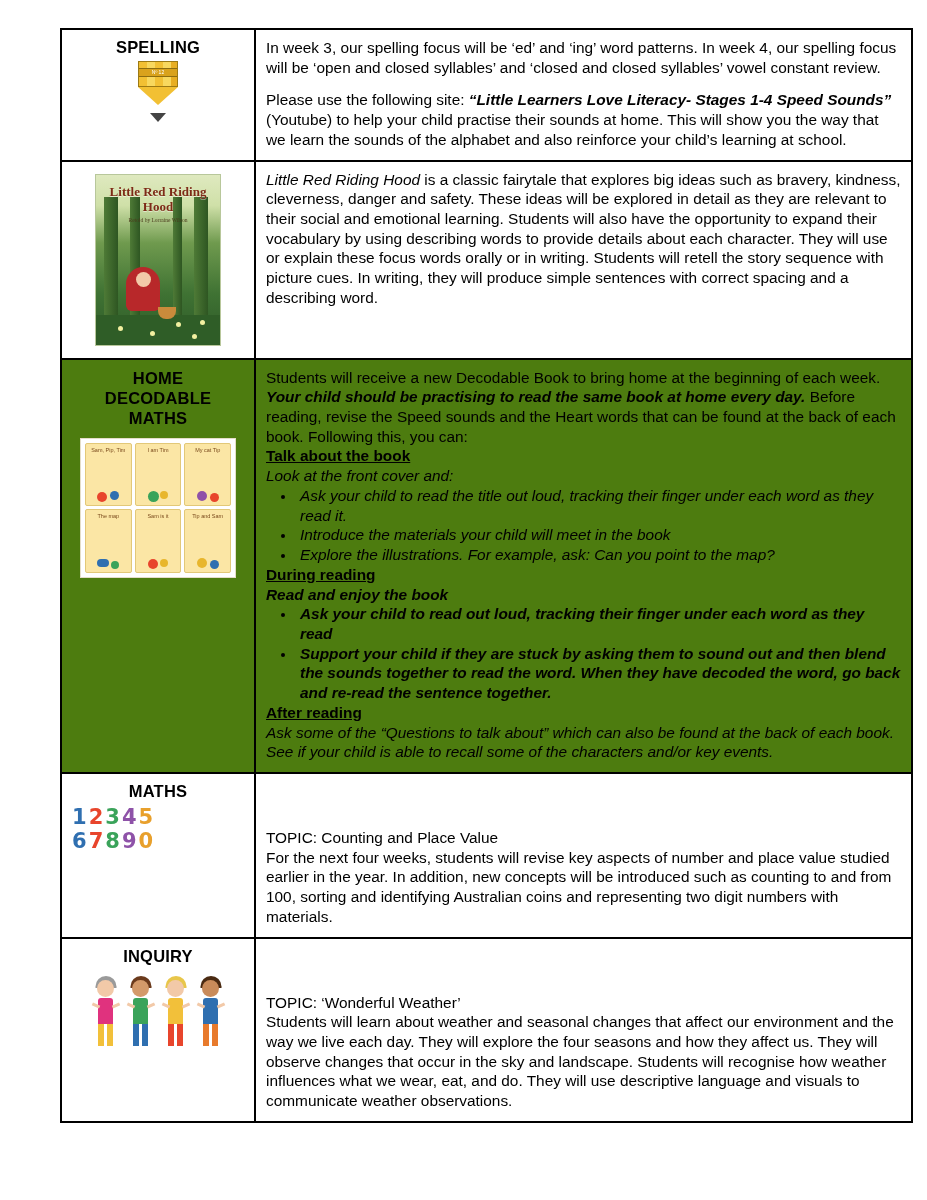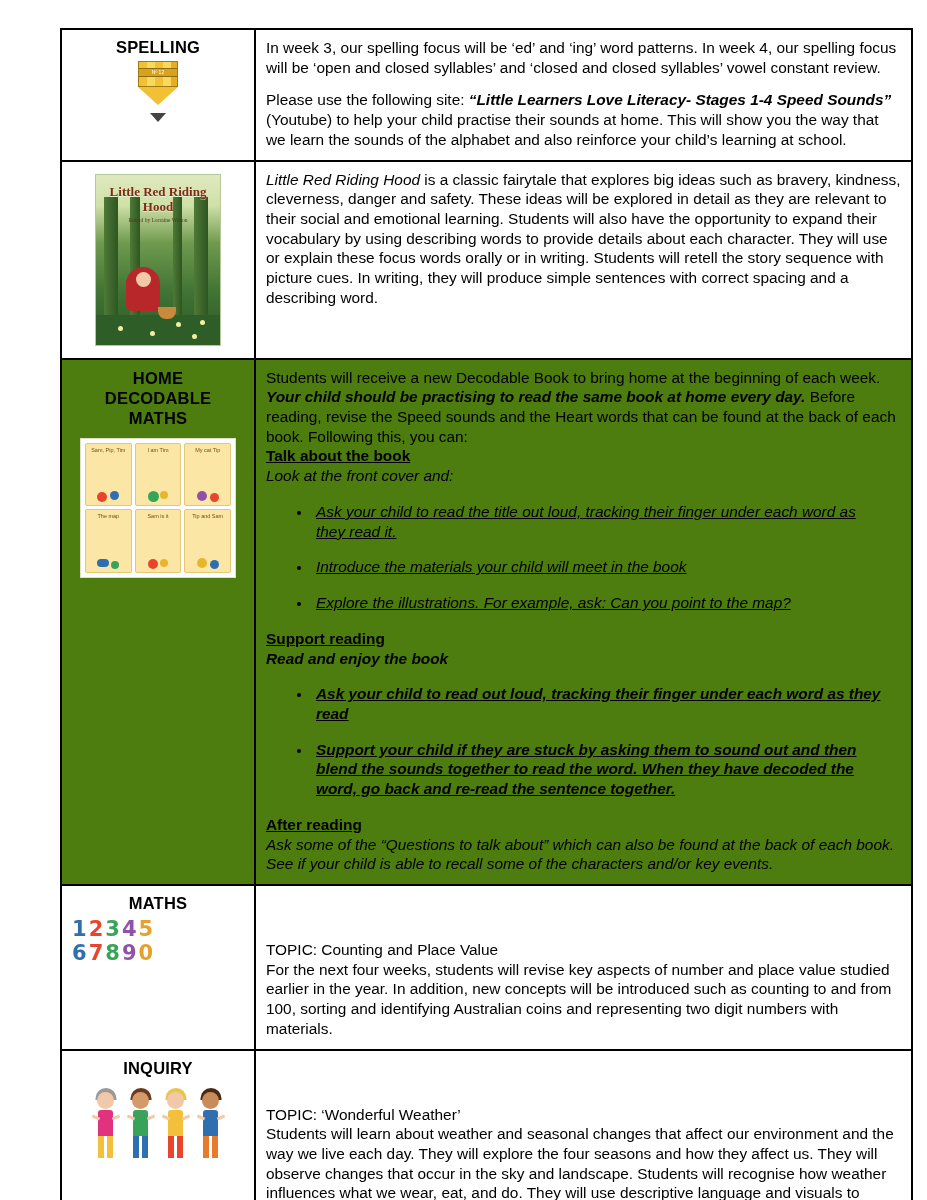--- a/index.html
+++ b/index.html
@@ -77,23 +77,22 @@
   .cream-body {
     font-size: 14.6px;
     line-height: 1.26;
   }
   .cream-body ul {
     margin: 0 0 0 0;
     padding-left: 30px;
     list-style-type: disc;
   }
   .cream-body li {
-    margin: 16px;
+    margin: 0;
     padding-left: 4px;
-    text-decoration: underline;
   }
   .cream-body li::marker {
     font-size: 14px;
   }
   .tight {
     margin: 0;
   }
 
   
   .pencil {
@@ -447,21 +446,21 @@
         <p class="tight"><span>Students will receive a new Decodable Book to bring home at the beginning of each week. </span><span class="bold-italic">Your child should be practising to read the same book at home every day.</span><span> Before reading, revise the Speed sounds and the Heart words that can be found at the back of each book. Following this, you can:</span></p>
 
         <div class="underline-head">Talk about the book</div>
         <div class="italic">Look at the front cover and:</div>
         <ul>
           <li class="italic">Ask your child to read the title out loud, tracking their finger under each word as they read it.</li>
           <li class="italic">Introduce the materials your child will meet in the book</li>
           <li class="italic">Explore the illustrations. For example, ask: Can you point to the map?</li>
         </ul>
 
-        <div class="underline-head">Support reading</div>
+        <div class="underline-head">During reading</div>
         <div class="bold-italic">Read and enjoy the book</div>
         <ul>
           <li class="bold-italic">Ask your child to read out loud, tracking their finger under each word as they read</li>
           <li class="bold-italic">Support your child if they are stuck by asking them to sound out and then blend the sounds together to read the word. When they have decoded the word, go back and re-read the sentence together.</li>
         </ul>
 
         <div class="underline-head">After reading</div>
         <div class="italic">Ask some of the “Questions to talk about” which can also be found at the back of each book. See if your child is able to recall some of the characters and/or key events.</div>
       </td>
     </tr>

